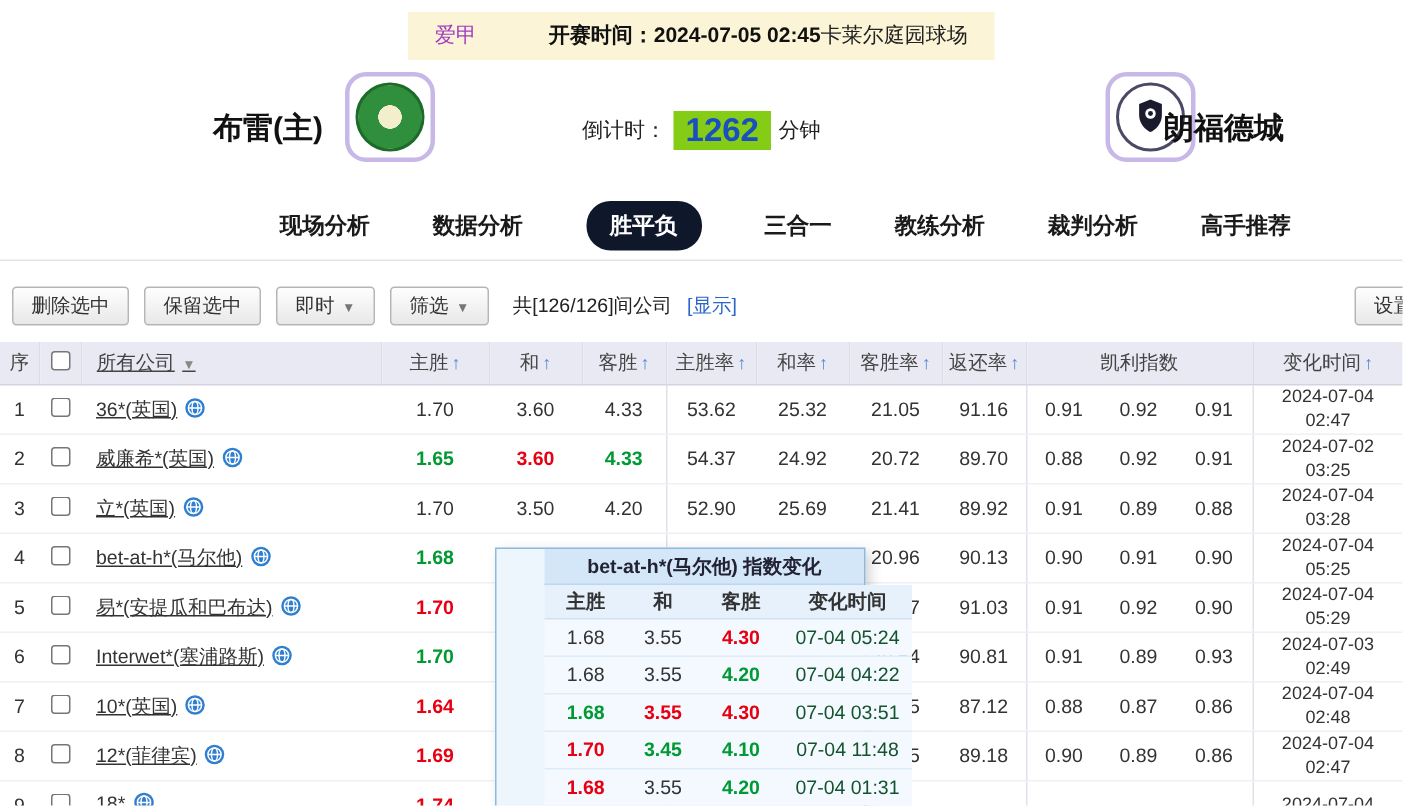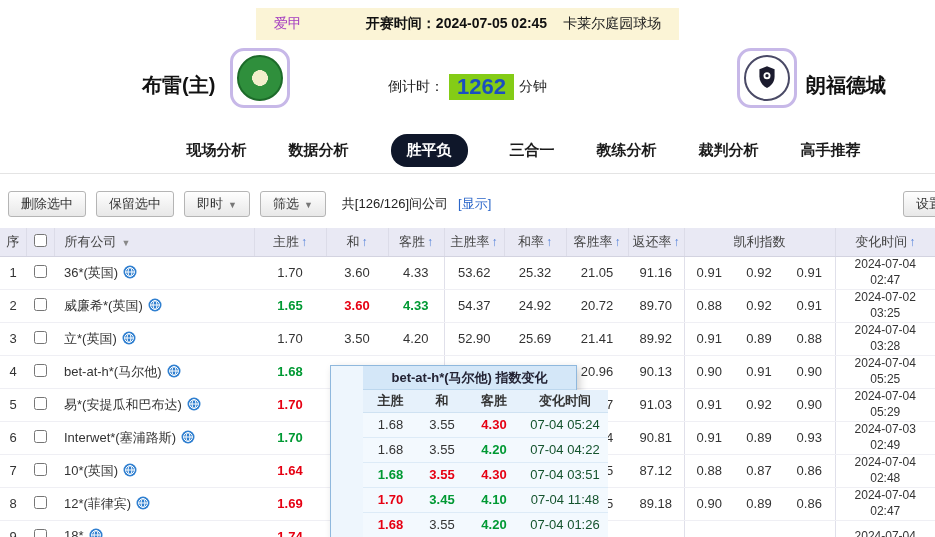--- a/index.html
+++ b/index.html
@@ -1,30 +1,30 @@
 <!DOCTYPE html>
 <html><head>
 <meta charset="utf-8">
 <style>
   * { margin:0; padding:0; box-sizing:border-box; }
   body { font-family:"Liberation Sans","DejaVu Sans",sans-serif; background:#fff; }
   .page { position:relative; width:935px; height:537px; overflow:hidden; background:#fff; color:#333; font-size:13px; }
 
   
   .topbar { position:absolute; top:8px; left:0; right:0; display:flex; justify-content:center; }
-  .topbar-inner { background:#fbf4d6; padding:7px 18px; display:flex; gap:16px; align-items:center; font-size:14px; }
+  .topbar-inner { background:#fbf4d6; padding:7px 18px; display:flex; gap:0; align-items:center; font-size:14px; }
   .league { color:#a43cc0; }
   .kickoff { font-weight:700; color:#111;margin-left:48px; }
   .venue { color:#222; }
 
   
   .match-header { position:absolute; top:44px; left:0; right:0; height:84px; }
   .team-name { position:absolute; font-size:20px; font-weight:700; color:#111; top:28px; }
   .home-name { left:142px; }
-  .away-name { left:806px; }
+  .away-name { left:776px; }
   .logo-box { position:absolute; top:4px; width:60px; height:60px; border:3px solid #c7b8e8; border-radius:14px; background:#fff; display:flex; align-items:center; justify-content:center; }
   .home-logo { left:230px; }
   .away-logo { left:737px; }
   .crest-green { width:46px; height:46px; border-radius:50%; border:2px solid #1d6b2a; background:radial-gradient(circle at 50% 50%, #f3eecb 0 26%, #2f8f3c 27% 100%); }
   .crest-white { width:46px; height:46px; border-radius:50%; border:2px solid #4a4a66; background:#fff; display:flex; align-items:center; justify-content:center; }
   .countdown { position:absolute; left:0; right:0; top:30px; text-align:center; font-size:14px; color:#222; }
   .cd-num { display:inline-block; background:#84cc16; color:#1a4fc0; font-size:22px; font-weight:700; padding:0 8px; margin:0 5px; vertical-align:-3px; }
 
   
   .nav { position:absolute; top:128px; left:0; right:0; height:46px; border-bottom:1px solid #e4e4e4; display:flex; align-items:center; justify-content:center; gap:42px; padding-left:112px; }
@@ -37,21 +37,21 @@
   .caret { font-size:9px; color:#777; margin-left:5px; }
   .count-text { margin-left:6px; color:#222; }
   .show-link { color:#2b66c9; text-decoration:none; cursor:pointer; }
   .settings-btn { position:absolute; left:903px; top:1px; }
 
   
   .odds-table { position:absolute; top:228px; left:0; width:935px; border-collapse:collapse; table-layout:fixed; font-size:13px; }
   .odds-table thead th { background:#e9e9f4; height:28px; font-weight:400; color:#444; border-right:1px solid #dcdce8; border-bottom:1px solid #d3d3e0; white-space:nowrap; overflow:hidden; }
   .odds-table thead th:last-child { border-right:none; }
   .odds-table tbody td { height:33px; border-bottom:1px solid #efeff4; text-align:center; color:#333; white-space:nowrap; overflow:hidden; }
-  .col-company, td.col-company { text-align:left !important; padding-left:10px; }
+  .col-company, td.col-company { text-align:left !important; padding-left:10px;text-decoration:underline; }
   td.sep, th.sep { border-right:1px solid #e0e0ea; }
   .sort { color:#4f7fd9; font-size:12px; margin-left:2px; }
   .hdr-caret { color:#888; font-size:9px; margin-left:5px; }
   .cname { color:#333; cursor:pointer; }
   .globe { margin-left:5px; vertical-align:-2px; display:inline-block; }
   .odds[data-trend="up"] { color:#e60012; font-weight:700; }
   .odds[data-trend="down"] { color:#009933; font-weight:700; }
   .odds[data-trend="flat"] { color:#333; }
   .time-cell { font-size:12px; line-height:1.3; color:#333; }
 
@@ -435,19 +435,19 @@
         <tr>
           <td><span class="odds" data-trend="up">1.70</span></td>
           <td><span class="odds" data-trend="down">3.45</span></td>
           <td><span class="odds" data-trend="down">4.10</span></td>
           <td class="ptime">07-04 11:48</td>
         </tr>
         <tr>
           <td><span class="odds" data-trend="up">1.68</span></td>
           <td><span class="odds" data-trend="flat">3.55</span></td>
           <td><span class="odds" data-trend="down">4.20</span></td>
-          <td class="ptime">07-04 01:26</td>
+          <td class="ptime">07-04 01:31</td>
         </tr>
       </tbody>
     </table>
   </div>
 
 </div>
 
 </body></html>

